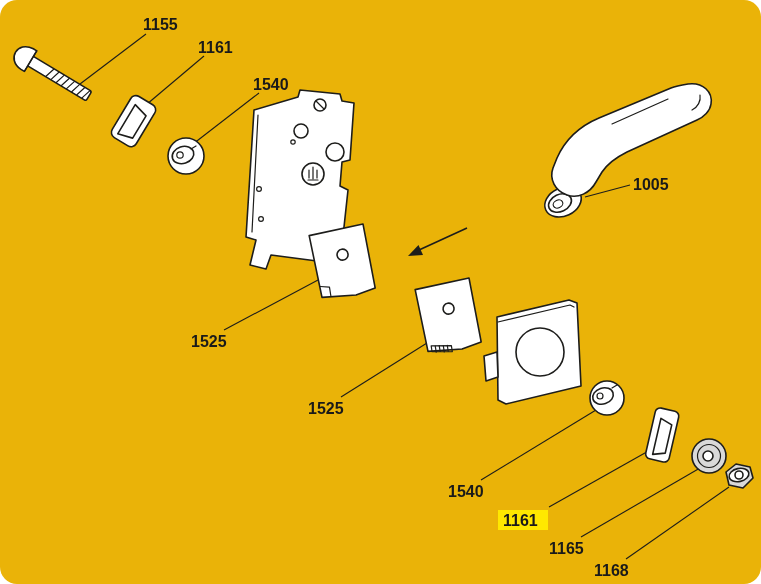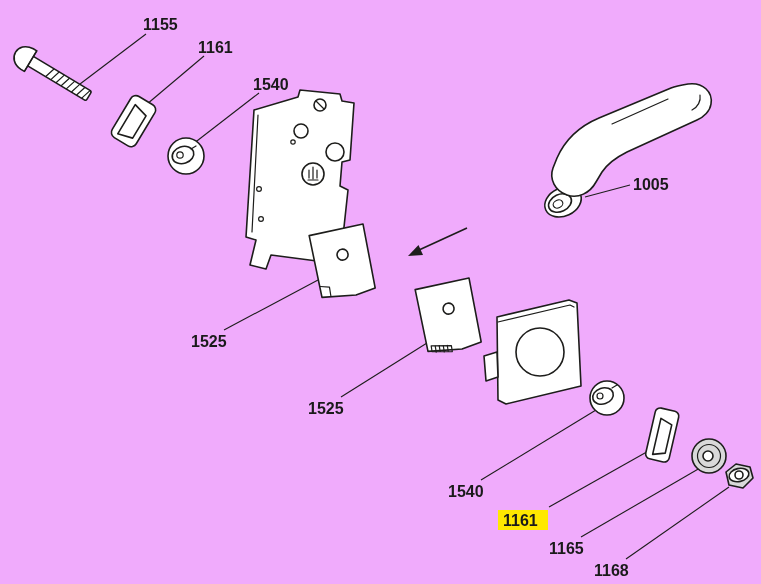--- a/index.html
+++ b/index.html
@@ -1,22 +1,23 @@
 <!DOCTYPE html>
 <html><head>
 <meta charset="utf-8">
 <style>
   html, body { margin: 0; padding: 0; background: #ffffff; }
   .stage {
     position: relative;
     width: 761px;
     height: 584px;
-    background: #f0abfc;
+    background: #eab308;
     overflow: hidden;
     font-family: "Liberation Sans", sans-serif;
+    border-radius: 17px;
   }
   svg { display: block; }
   .outline {
     fill: #ffffff;
     stroke: #1d1d1b;
     stroke-width: 1.6;
     stroke-linejoin: round;
     stroke-linecap: round;
   }
   .detail {

